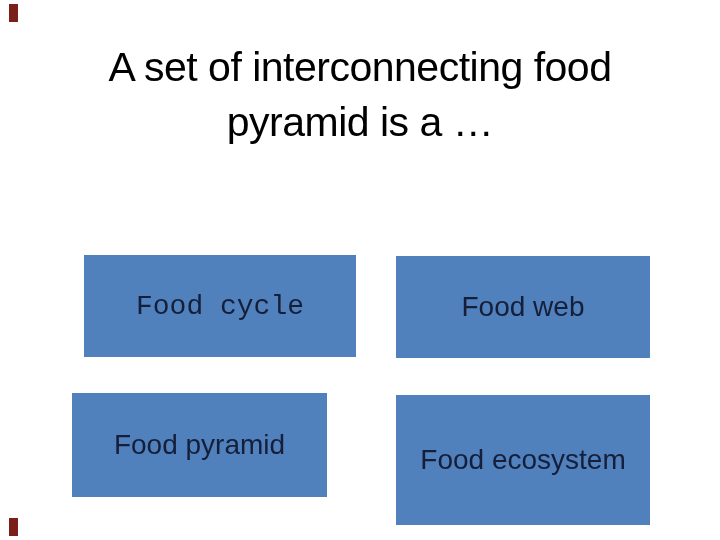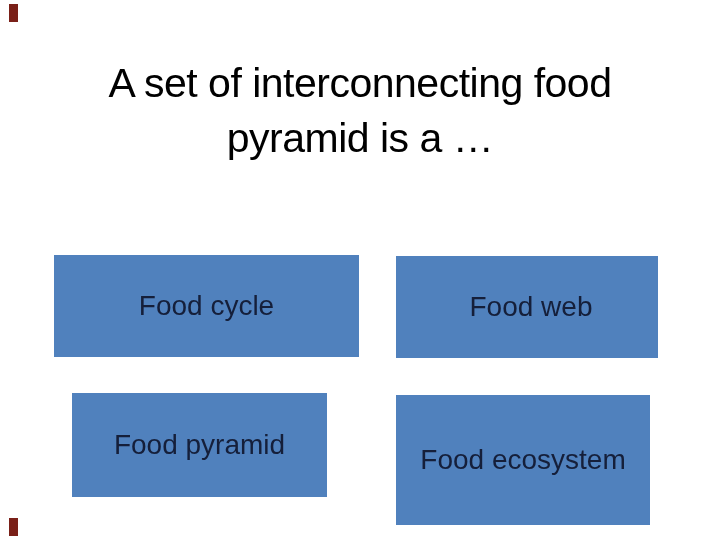--- a/index.html
+++ b/index.html
@@ -31,36 +31,36 @@
   .title {
     position: absolute;
     top: 40px;
     left: 0;
     right: 0;
     text-align: center;
     font-size: 41px;
     line-height: 55px;
     font-weight: normal;
     color: #000000;
-    margin: 16px;
+    margin: 0;
     letter-spacing: -0.5px;
   }
   .answer {
     position: absolute;
     background: #5081BD;
     color: #151F3A;
     font-size: 28px;
     display: flex;
     align-items: center;
     justify-content: center;
     cursor: pointer;
     user-select: none;
   }
-  .answer-cycle     { left: 54px;  top: 255px; width: 305px; height: 102px; }
-  .answer-web       { left: 396px; top: 256px; width: 254px; height: 102px; padding-left: 8px; }
+  .answer-cycle     { left: 84px;  top: 255px; width: 272px; height: 102px; font-family: Liberation Mono, monospace; }
+  .answer-web       { left: 396px; top: 256px; width: 254px; height: 102px; }
   .answer-pyramid   { left: 72px;  top: 393px; width: 255px; height: 104px; text-align: center; }
   .answer-ecosystem { left: 396px; top: 395px; width: 254px; height: 130px; }
 </style>
 </head>
 <body>
 
 <div class="slide">
 
   <div class="corner-accent top"></div>
 

